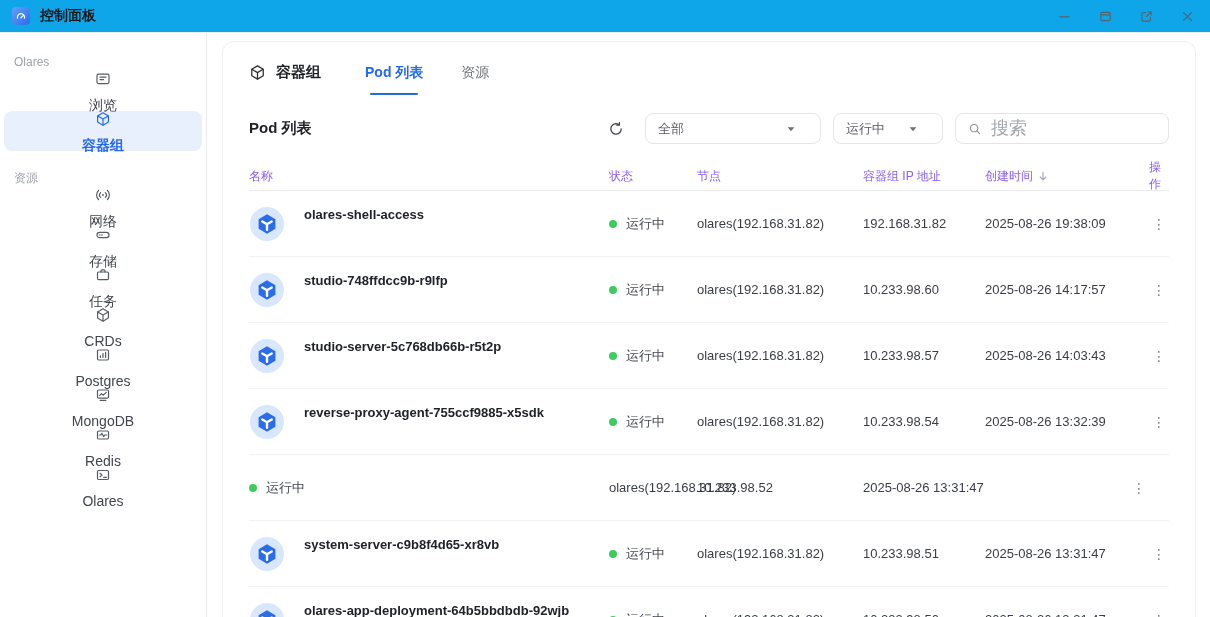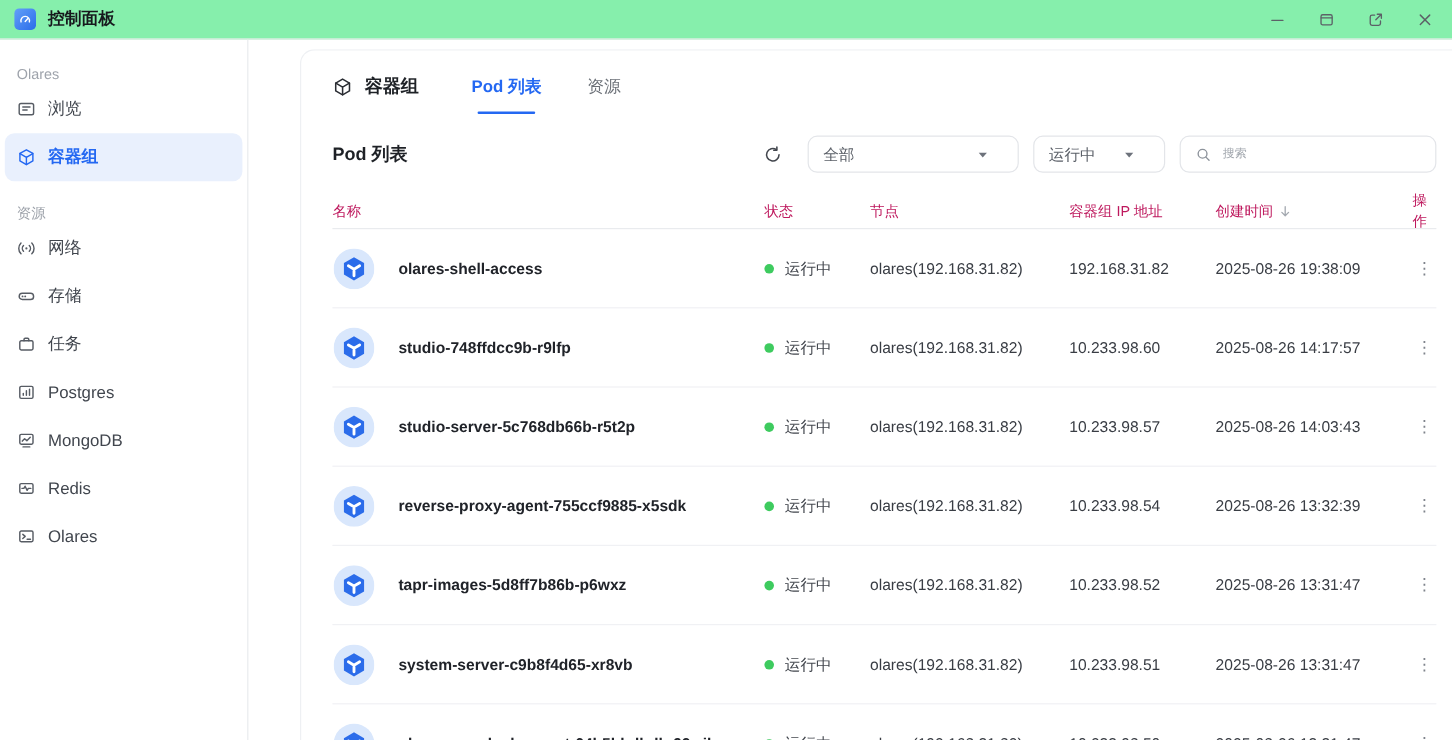--- a/index.html
+++ b/index.html
@@ -1,35 +1,35 @@
 <!DOCTYPE html>
 <html><head>
 <meta charset="utf-8">
 <style>
   * { margin:0; padding:0; box-sizing:border-box; }
   html,body { width:1210px; height:617px; overflow:hidden; background:#fff;
     font-family:"Liberation Sans","DejaVu Sans",sans-serif; color:#23262b; }
 
   
   .titlebar { height:33px; display:flex; align-items:center; padding:0 16px 0 12px;
-    border-bottom:1px solid #ededee; background:#86efac; }
+    border-bottom:1px solid #ededee; background:#0ea5e9; }
   .app-icon { width:18px; height:18px; border-radius:4px;
     background:linear-gradient(135deg,#63a0f8,#2b6cea); display:flex; align-items:center;
     justify-content:center; margin-right:10px; }
   .app-title { font-size:14px; font-weight:bold; color:#17191d; }
   .window-controls { margin-left:auto; display:flex; align-items:center; gap:27px; color:#5c6167; }
   .winbtn { width:14px; height:14px; display:flex; align-items:center; justify-content:center; cursor:pointer; }
 
   
-  .app { display:flex; height:584px;gap:28px; }
+  .app { display:flex; height:584px; }
   .sidebar { width:207px; flex:0 0 207px; border-right:1px solid #e9ebee; padding:8px 0 0 0; }
   .group-label { font-size:12px; color:#9ea3ab; margin:12px 14px 0 14px; height:18px; line-height:18px; }
   .group-label.tight { margin-top:18px; }
   .side-item { height:40px; margin:0 4px; padding:0 10px; border-radius:8px; display:flex;
-    align-items:center; gap:10px; font-size:14px; color:#41464e; cursor:pointer; }
+    align-items:center; gap:10px; font-size:14px; color:#41464e; cursor:pointer;flex-direction:column; }
   .side-item .icn { width:16px; height:16px; color:#575c64; display:flex; }
   .side-item.active { background:#e9f0fd; color:#2468f2; font-weight:bold; }
   .side-item.active .icn { color:#2468f2; }
 
   .main { flex:1; padding:8px 14px 0 15px; }
   .card { height:100%; border:1px solid #eef0f3; border-bottom:none; border-radius:12px 12px 0 0;
     padding:0 26px; background:#fff; }
 
   
   .card-header { display:flex; align-items:center; gap:44px; padding-top:17px; height:44px; }
@@ -49,34 +49,34 @@
   .refresh-btn { width:26px; height:26px; display:flex; align-items:center; justify-content:center;
     color:#43474e; cursor:pointer; margin-right:4px; }
   .select { height:31px; border:1px solid #e3e5e9; border-radius:8px; background:#fff;
     display:flex; align-items:center; justify-content:space-between; padding:0 24px 0 12px;
     font-size:13px; color:#5a5f67; cursor:pointer; }
   .select-all { width:176px; }
   .select-status { width:110px; }
   .caret { width:10px; height:10px; color:#6d727b; display:flex; }
   .search { width:214px; height:31px; border:1px solid #e3e5e9; border-radius:8px;
     display:flex; align-items:center; gap:9px; padding:0 12px; color:#8d939b; }
-  .search input { border:none; outline:none; width:100%; font-size:10px; color:#33373d;
+  .search input { border:none; outline:none; width:100%; font-size:18px; color:#33373d;
     font-family:inherit; background:transparent; }
   .search input::placeholder { color:#a2a7ae; }
   .search .icn { width:14px; height:14px; display:flex; flex:0 0 14px; }
 
   
   .grid-cols { display:grid; grid-template-columns:360px 88px 166px 122px 164px 1fr; align-items:center; }
   .thead { height:32px; margin-top:15px; border-bottom:1px solid #e9ebee;
-    font-size:12px; color:#be185d; }
+    font-size:12px; color:#8b5cf6; }
   .th { display:flex; align-items:center; gap:4px; }
   .th.right { justify-content:flex-end; }
   .sort-icn { width:12px; height:12px; display:flex; color:#a4a9b0; }
   .row { height:66px; border-bottom:1px solid #f0f1f4; font-size:13px; color:#393d44; cursor:pointer; }
-  .name-cell { display:flex; align-items:center; gap:20px; font-weight:bold; color:#202329; padding-left:1px; }
+  .name-cell { display:flex; gap:20px; font-weight:bold; color:#202329; padding-left:1px; }
   .pod-badge { width:34px; height:34px; flex:0 0 34px; display:flex; }
   .status-cell { display:flex; align-items:center; gap:9px; color:#43474e; }
   .dot { width:8px; height:8px; border-radius:50%; background:#3ecb5f; }
   .action-cell { display:flex; justify-content:flex-end; }
   .kebab { width:20px; height:20px; display:flex; align-items:center; justify-content:center;
     color:#7e838b; font-size:14px; letter-spacing:0; cursor:pointer; }
 </style>
 </head>
 <body>
 
@@ -165,20 +165,29 @@
     <div class="side-item">
       <span class="icn">
         <svg viewBox="0 0 16 16" fill="none" stroke="currentColor" stroke-width="1.2" stroke-linecap="round" stroke-linejoin="round">
             <rect x="2.5" y="5" width="11" height="7.6" rx="1.2"></rect>
             <path d="M6 5V3.9a1 1 0 0 1 1-1h2a1 1 0 0 1 1 1V5"></path>
           </svg>
       </span>
       <span>任务</span>
     </div>
 
+    <div class="side-item">
+      <span class="icn">
+        <svg viewBox="0 0 16 16" fill="none" stroke="currentColor" stroke-width="1.2" stroke-linecap="round" stroke-linejoin="round">
+            <path d="M8 1.8 13.4 4.9v6.2L8 14.2 2.6 11.1V4.9Z"></path>
+            <path d="M8 8.1v6M8 8.1 2.7 5M8 8.1 13.3 5"></path>
+          </svg>
+      </span>
+      <span>CRDs</span>
+    </div>
 
 
     <div class="side-item">
       <span class="icn">
         <svg viewBox="0 0 16 16" fill="none" stroke="currentColor" stroke-width="1.2" stroke-linecap="round">
             <rect x="2.5" y="3" width="11" height="10" rx="1.2"></rect>
             <path d="M5.4 10.4V8.8M8 10.4V6.6M10.6 10.4V5.4"></path>
           </svg>
       </span>
       <span>Postgres</span>
@@ -377,30 +386,20 @@
             </span>
             <span>olares(192.168.31.82)</span>
             <span>10.233.98.54</span>
             <span>2025-08-26 13:32:39</span>
             <span class="action-cell">
               <span class="kebab">⋮</span>
             </span>
           </div>
 
           <div class="grid-cols row">
-            <span class="name-cell">
-              <span class="pod-badge">
-                <svg viewBox="0 0 34 34">
-                  <circle cx="17" cy="17" r="17" fill="#D9E7FC"></circle>
-                  <path d="M17 7.3l8.4 4.85v9.7L17 26.7l-8.4-4.85v-9.7Z" fill="#2B6CEA"></path>
-                  <path d="M17 17.3v5.5M17 17.3l-4.7-2.75M17 17.3l4.7-2.75" stroke="#fff" stroke-width="2.4" stroke-linecap="round"></path>
-                </svg>
-              </span>
-              <span>tapr-images-5d8ff7b86b-p6wxz</span>
-            </span>
             <span class="status-cell">
               <span class="dot"></span>
               <span>运行中</span>
             </span>
             <span>olares(192.168.31.82)</span>
             <span>10.233.98.52</span>
             <span>2025-08-26 13:31:47</span>
             <span class="action-cell">
               <span class="kebab">⋮</span>
             </span>

